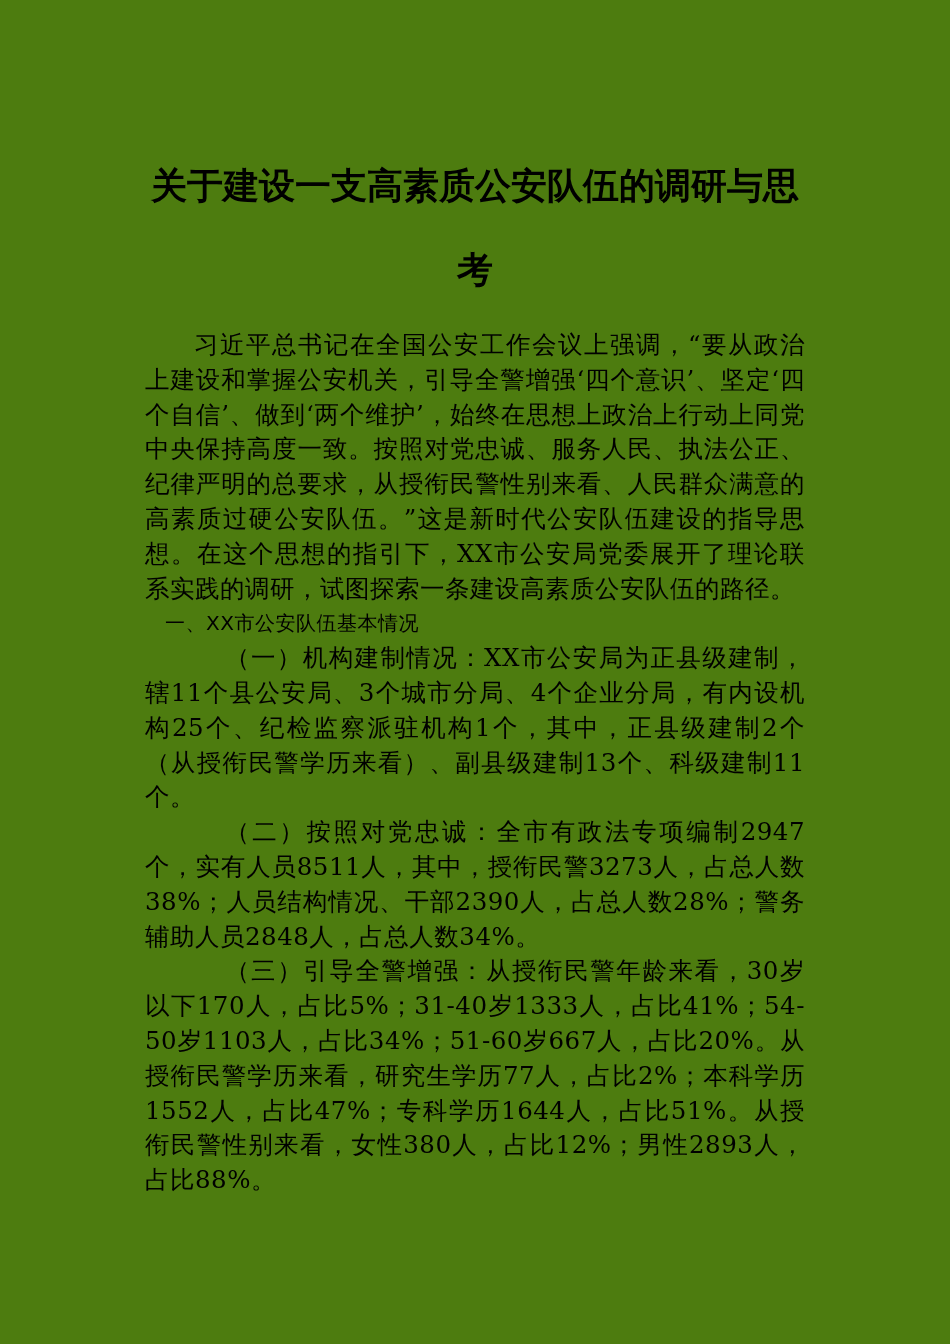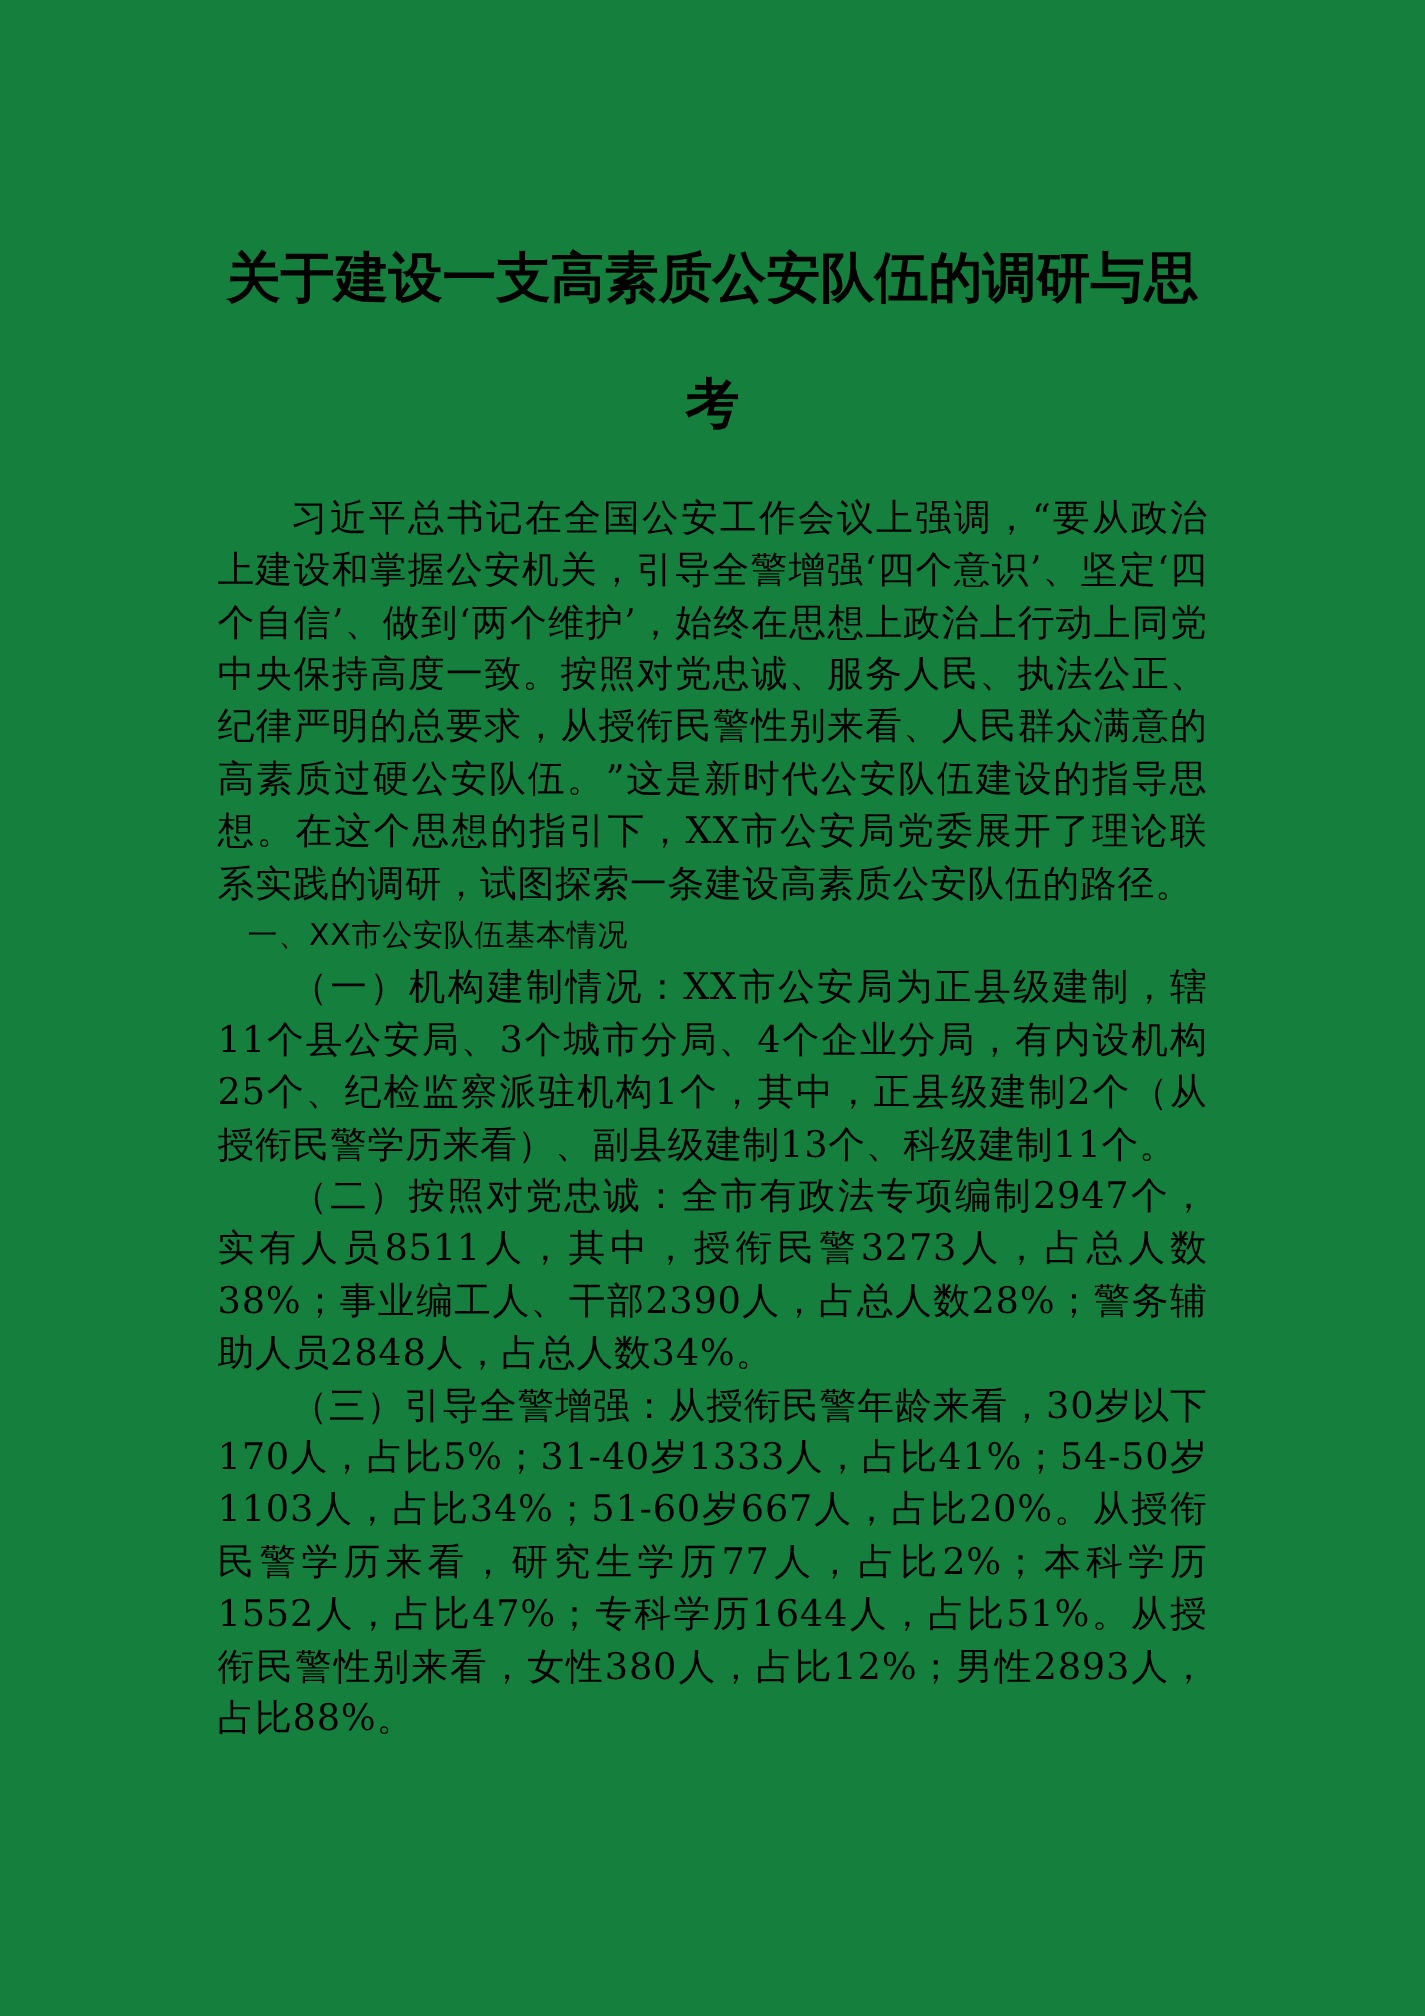--- a/index.html
+++ b/index.html
@@ -14,21 +14,21 @@
       overflow: hidden;
       color: #000000;
       font-family: "DejaVu Serif", "Liberation Serif", serif;
     }
     .page {
       position: absolute;
       left: 0;
       top: 0;
       width: 950px;
       height: 1344px;
-      background: #15803d;
+      background: #4d7c0f;
     }
     .title {
       position: absolute;
       left: 145px;
       width: 660px;
       text-align: center;
       font-family: "DejaVu Serif", "Liberation Serif", serif;
       font-weight: bold;
       font-size: 36px;
       line-height: 84px;
@@ -50,28 +50,29 @@
       text-indent: 2em;
     }
     .heading {
       margin: 0;
       text-indent: 1em;
       font-family: "DejaVu Sans", "Liberation Sans", sans-serif;
       font-size: 20px;
     }
     .sub-label {
       font-weight: normal;
+      margin-left: 31px;
     }
   </style>
 </head>
 <body>
 
 <div class="page">
   <div class="title">关于建设一支高素质公安队伍的调研与思考</div>
 
   <div class="body-text" style="top: 328px;">
     <p class="para">习近平总书记在全国公安工作会议上强调，“要从政治上建设和掌握公安机关，引导全警增强‘四个意识’、坚定‘四个自信’、做到‘两个维护’，始终在思想上政治上行动上同党中央保持高度一致。按照对党忠诚、服务人民、执法公正、纪律严明的总要求，从授衔民警性别来看、人民群众满意的高素质过硬公安队伍。”这是新时代公安队伍建设的指导思想。在这个思想的指引下，XX市公安局党委展开了理论联系实践的调研，试图探索一条建设高素质公安队伍的路径。</p>
     <p class="heading">一、XX市公安队伍基本情况</p>
     <p class="para"><span class="sub-label">（一）机构建制情况：</span><span>XX市公安局为正县级建制，辖11个县公安局、3个城市分局、4个企业分局，有内设机构25个、纪检监察派驻机构1个，其中，正县级建制2个（从授衔民警学历来看）、副县级建制13个、科级建制11个。</span></p>
-    <p class="para"><span class="sub-label">（二）按照对党忠诚：</span><span>全市有政法专项编制2947个，实有人员8511人，其中，授衔民警3273人，占总人数38%；事业编工人、干部2390人，占总人数28%；警务辅助人员2848人，占总人数34%。</span></p>
+    <p class="para"><span class="sub-label">（二）按照对党忠诚：</span><span>全市有政法专项编制2947个，实有人员8511人，其中，授衔民警3273人，占总人数38%；人员结构情况、干部2390人，占总人数28%；警务辅助人员2848人，占总人数34%。</span></p>
     <p class="para"><span class="sub-label">（三）引导全警增强：</span><span>从授衔民警年龄来看，30岁以下170人，占比5%；31-40岁1333人，占比41%；54-50岁1103人，占比34%；51-60岁667人，占比20%。从授衔民警学历来看，研究生学历77人，占比2%；本科学历1552人，占比47%；专科学历1644人，占比51%。从授衔民警性别来看，女性380人，占比12%；男性2893人，占比88%。</span></p>
   </div>
 </div>
 
 </body></html>

